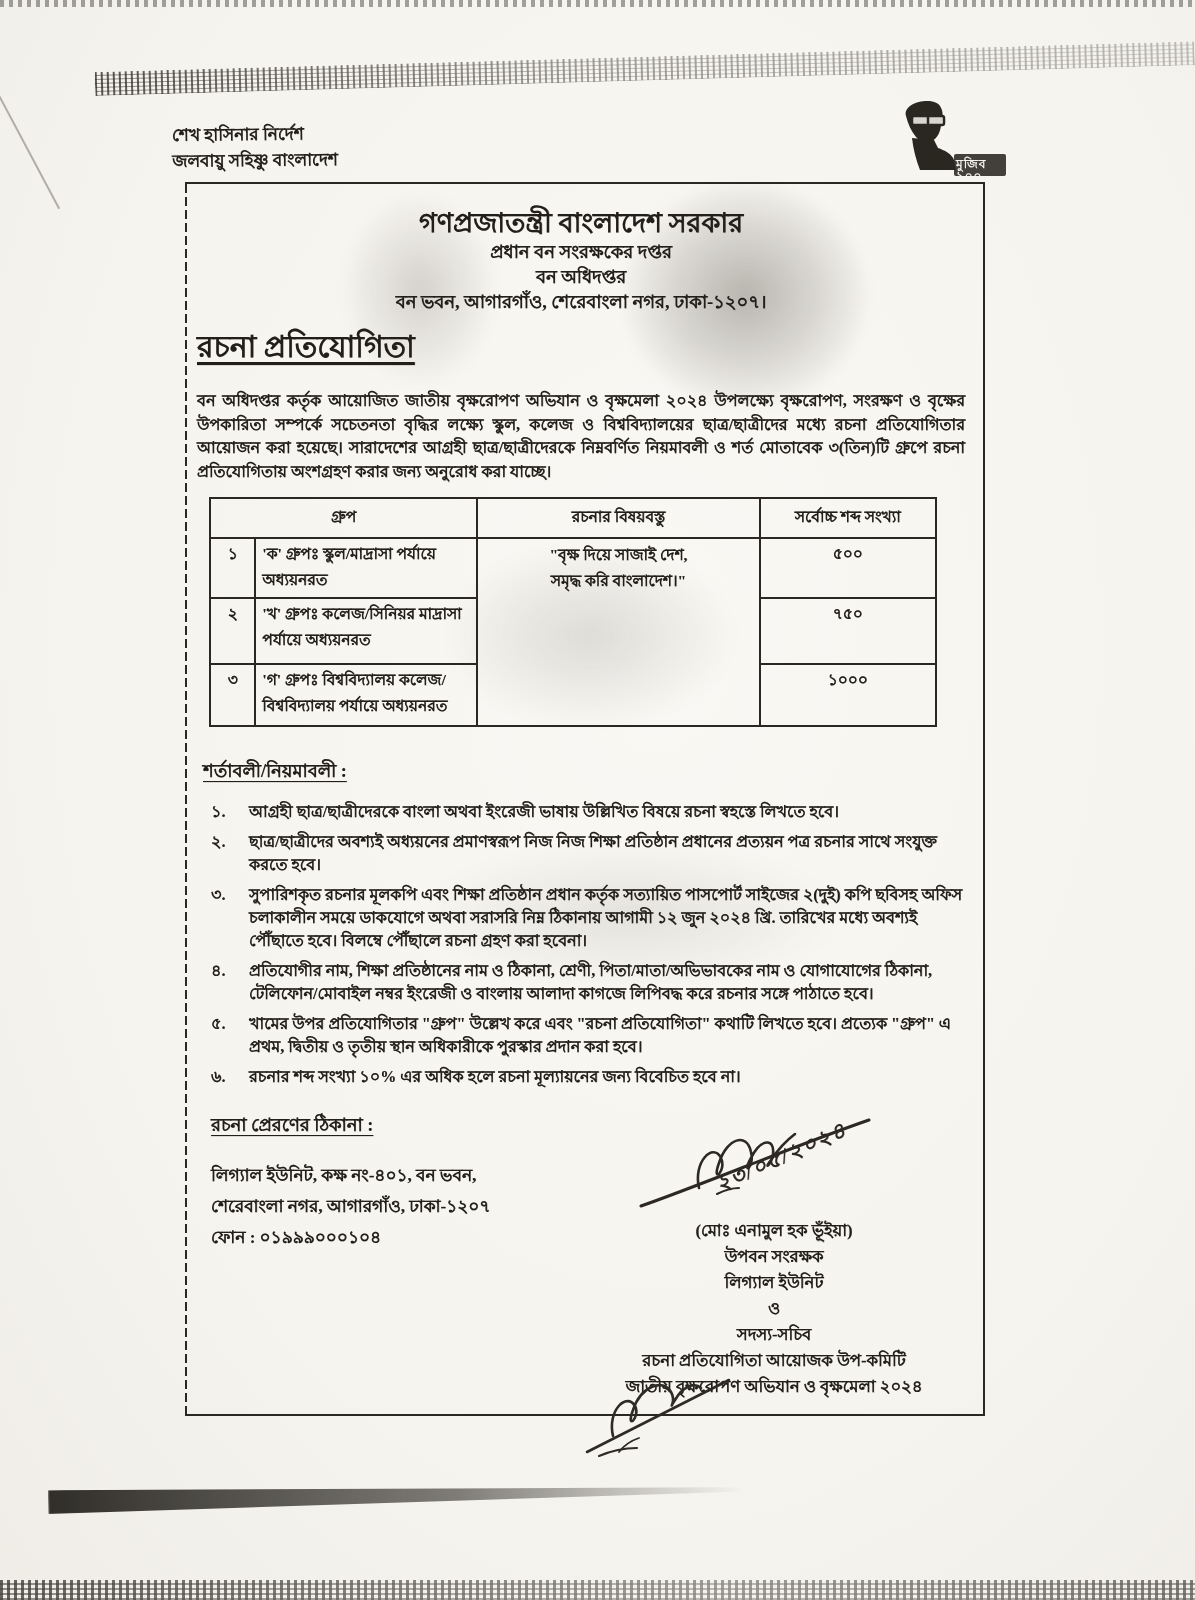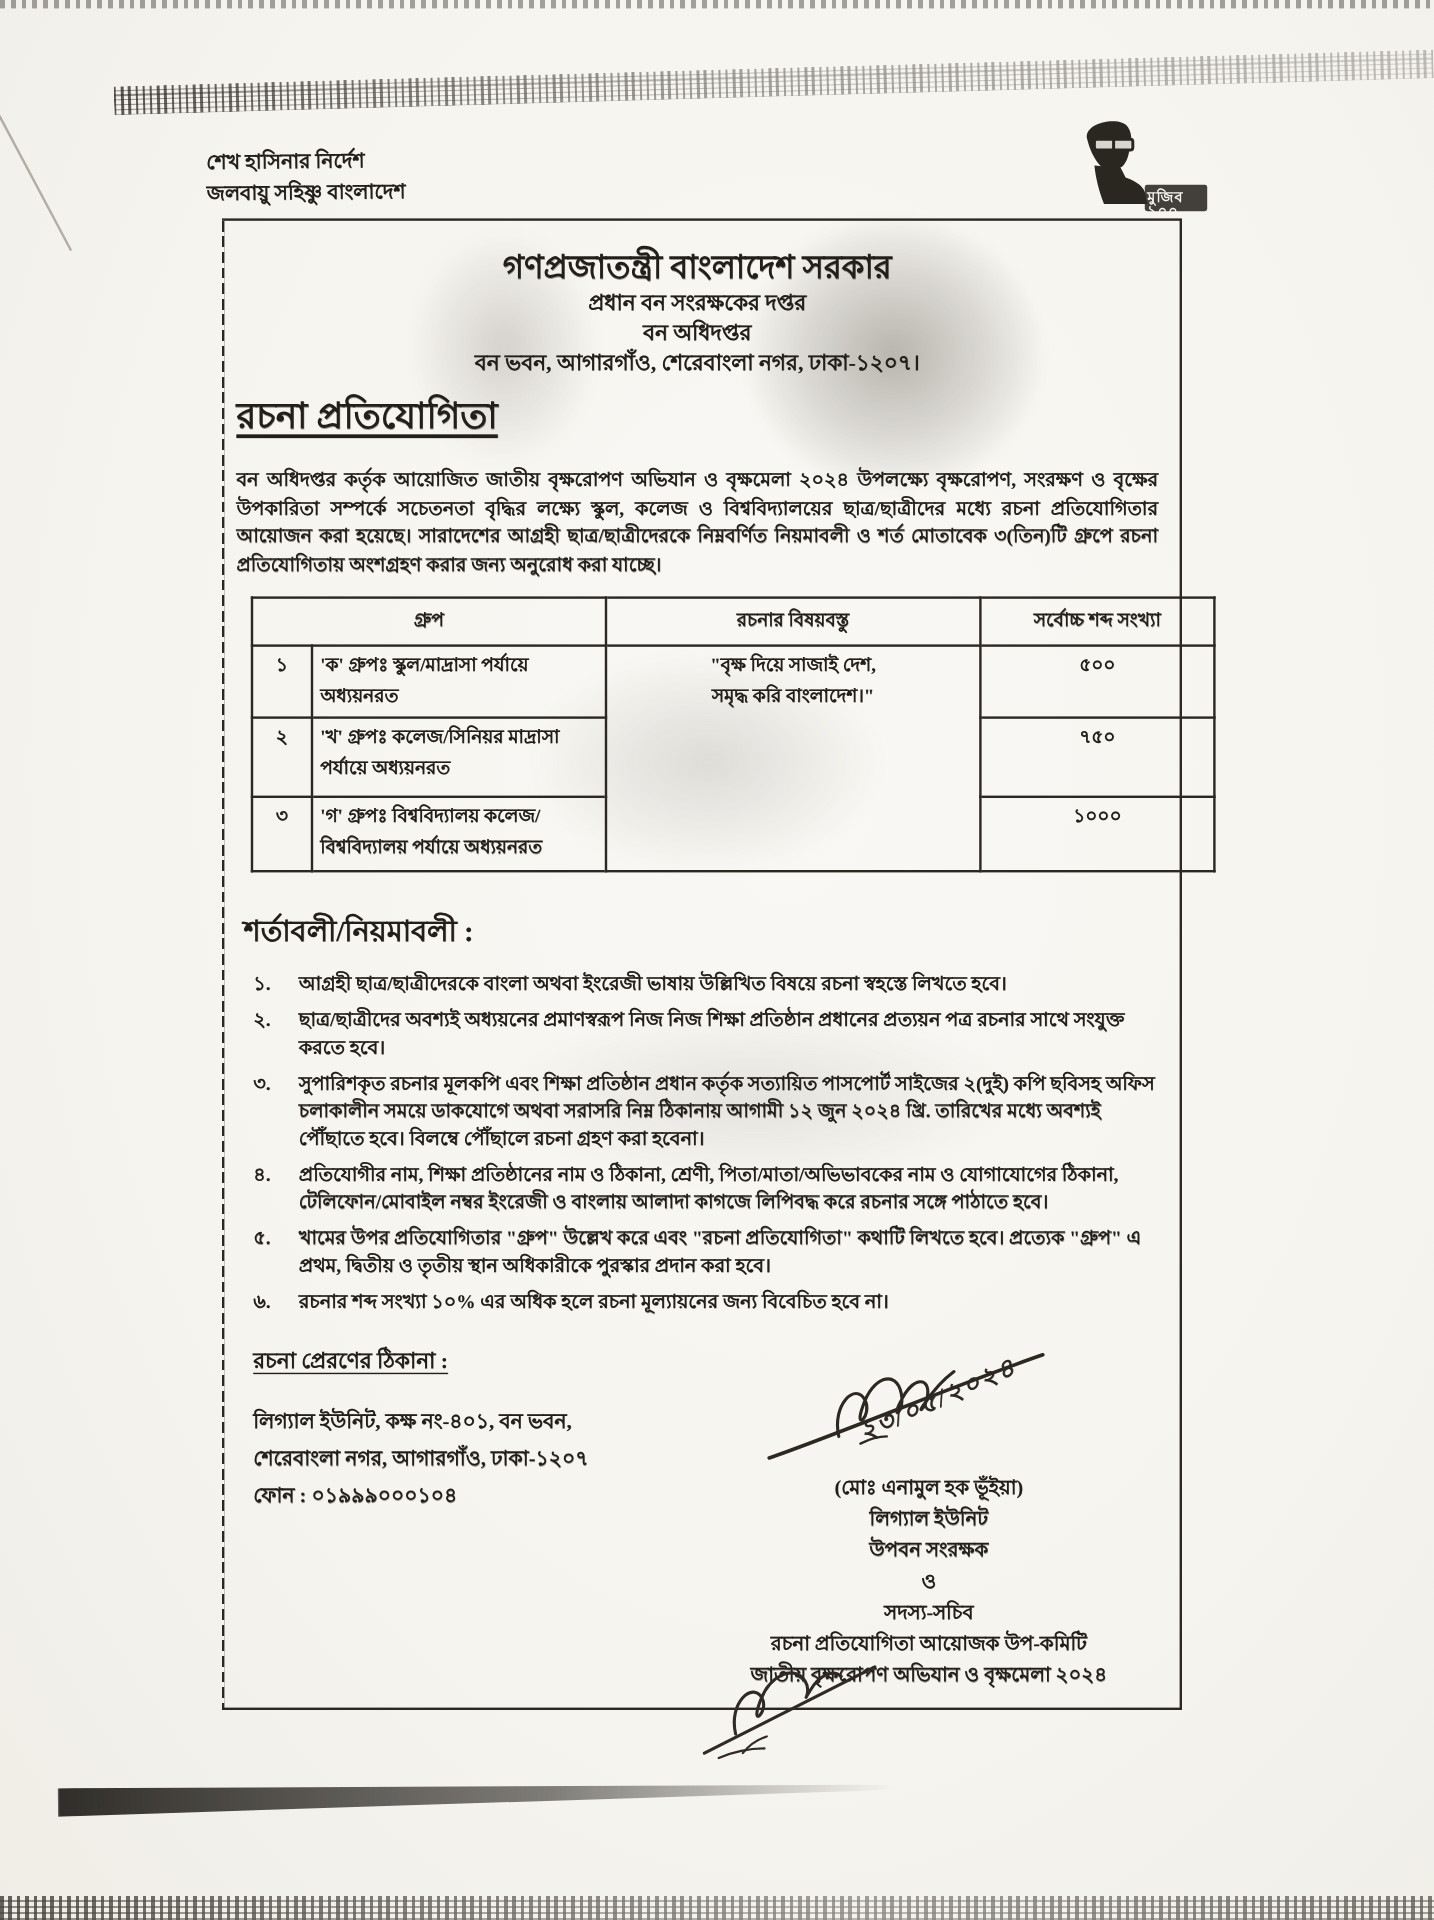--- a/index.html
+++ b/index.html
@@ -108,38 +108,38 @@
     text-decoration:underline;text-underline-offset:5px;
   }
 
   .intro{
     margin-top:15px;font-size:16px;font-weight:600;line-height:23.5px;
     text-align:justify;
   }
 
   
   table.groups{
-    border-collapse:collapse;margin:14px 0 0 12px;width:804px;
+    border-collapse:collapse;margin:14px 0 0 12px;width:728px;
     font-size:15.5px;font-weight:600;
   }
   table.groups th, table.groups td{
     border:2px solid #2b2722;padding:3px 6px;vertical-align:top;
   }
   table.groups th{font-weight:700;text-align:center;padding:6px 4px;}
   td.serial{text-align:center;}
   td.count{text-align:center;font-weight:700;padding-top:8px;}
   td.topic{text-align:center;vertical-align:middle;font-weight:700;line-height:26px;}
   tr.r1 td{height:52px;}
   tr.r2 td{height:58px;}
   tr.r3 td{height:54px;}
 
   
   .rules-heading{
-    margin:30px 0 0 6px;font-size:24px;font-weight:700;
-    text-underline-offset:4px;display:inline-block;
+    margin:30px 0 0 6px;font-size:18px;font-weight:700;
+    text-decoration:underline;text-underline-offset:4px;display:inline-block;
   }
   .rules{margin:12px 0 0 0;font-size:16px;font-weight:600;line-height:23px;}
   .rule{display:grid;grid-template-columns:52px 1fr;margin-bottom:7px;}
   .rule .num{padding-left:14px;}
 
   
   .footer{display:flex;margin-top:22px;}
   .addr{width:352px;margin-left:14px;font-size:17px;font-weight:600;line-height:31px;}
   .addr-heading{
     font-size:18px;font-weight:700;text-decoration:underline;text-underline-offset:4px;
@@ -289,22 +289,22 @@
           <svg width="250" height="106" viewBox="0 0 250 106">
             <g fill="none" stroke="#2d2822" stroke-width="3" stroke-linecap="round">
               <path d="M12 96 C70 76 170 34 240 10"></path>
               <path d="M70 78 C64 52 84 32 92 48 C98 61 82 75 90 53 C98 28 118 22 122 42 C126 58 112 66 122 48 C132 28 146 28 144 44 C142 56 134 60 142 50 C150 38 158 30 166 24" stroke-width="2.6"></path>
               <path d="M88 84 C96 80 104 78 110 78" stroke-width="2"></path>
             </g>
           </svg>
           <span class="sig-date">২৩/০৫/২০২৪</span>
         </div>
         <div>(মোঃ এনামুল হক ভূঁইয়া)</div>
+        <div>উপবন সংরক্ষক</div>
         <div>লিগ্যাল ইউনিট</div>
-        <div>উপবন সংরক্ষক</div>
         <div>ও</div>
         <div>সদস্য-সচিব</div>
         <div>রচনা প্রতিযোগিতা আয়োজক উপ-কমিটি</div>
         <div>জাতীয় বৃক্ষরোপণ অভিযান ও বৃক্ষমেলা ২০২৪</div>
       </div>
 
     </div>
 
     <div class="secondary-sig">
       <svg width="160" height="110" viewBox="0 0 160 110">

